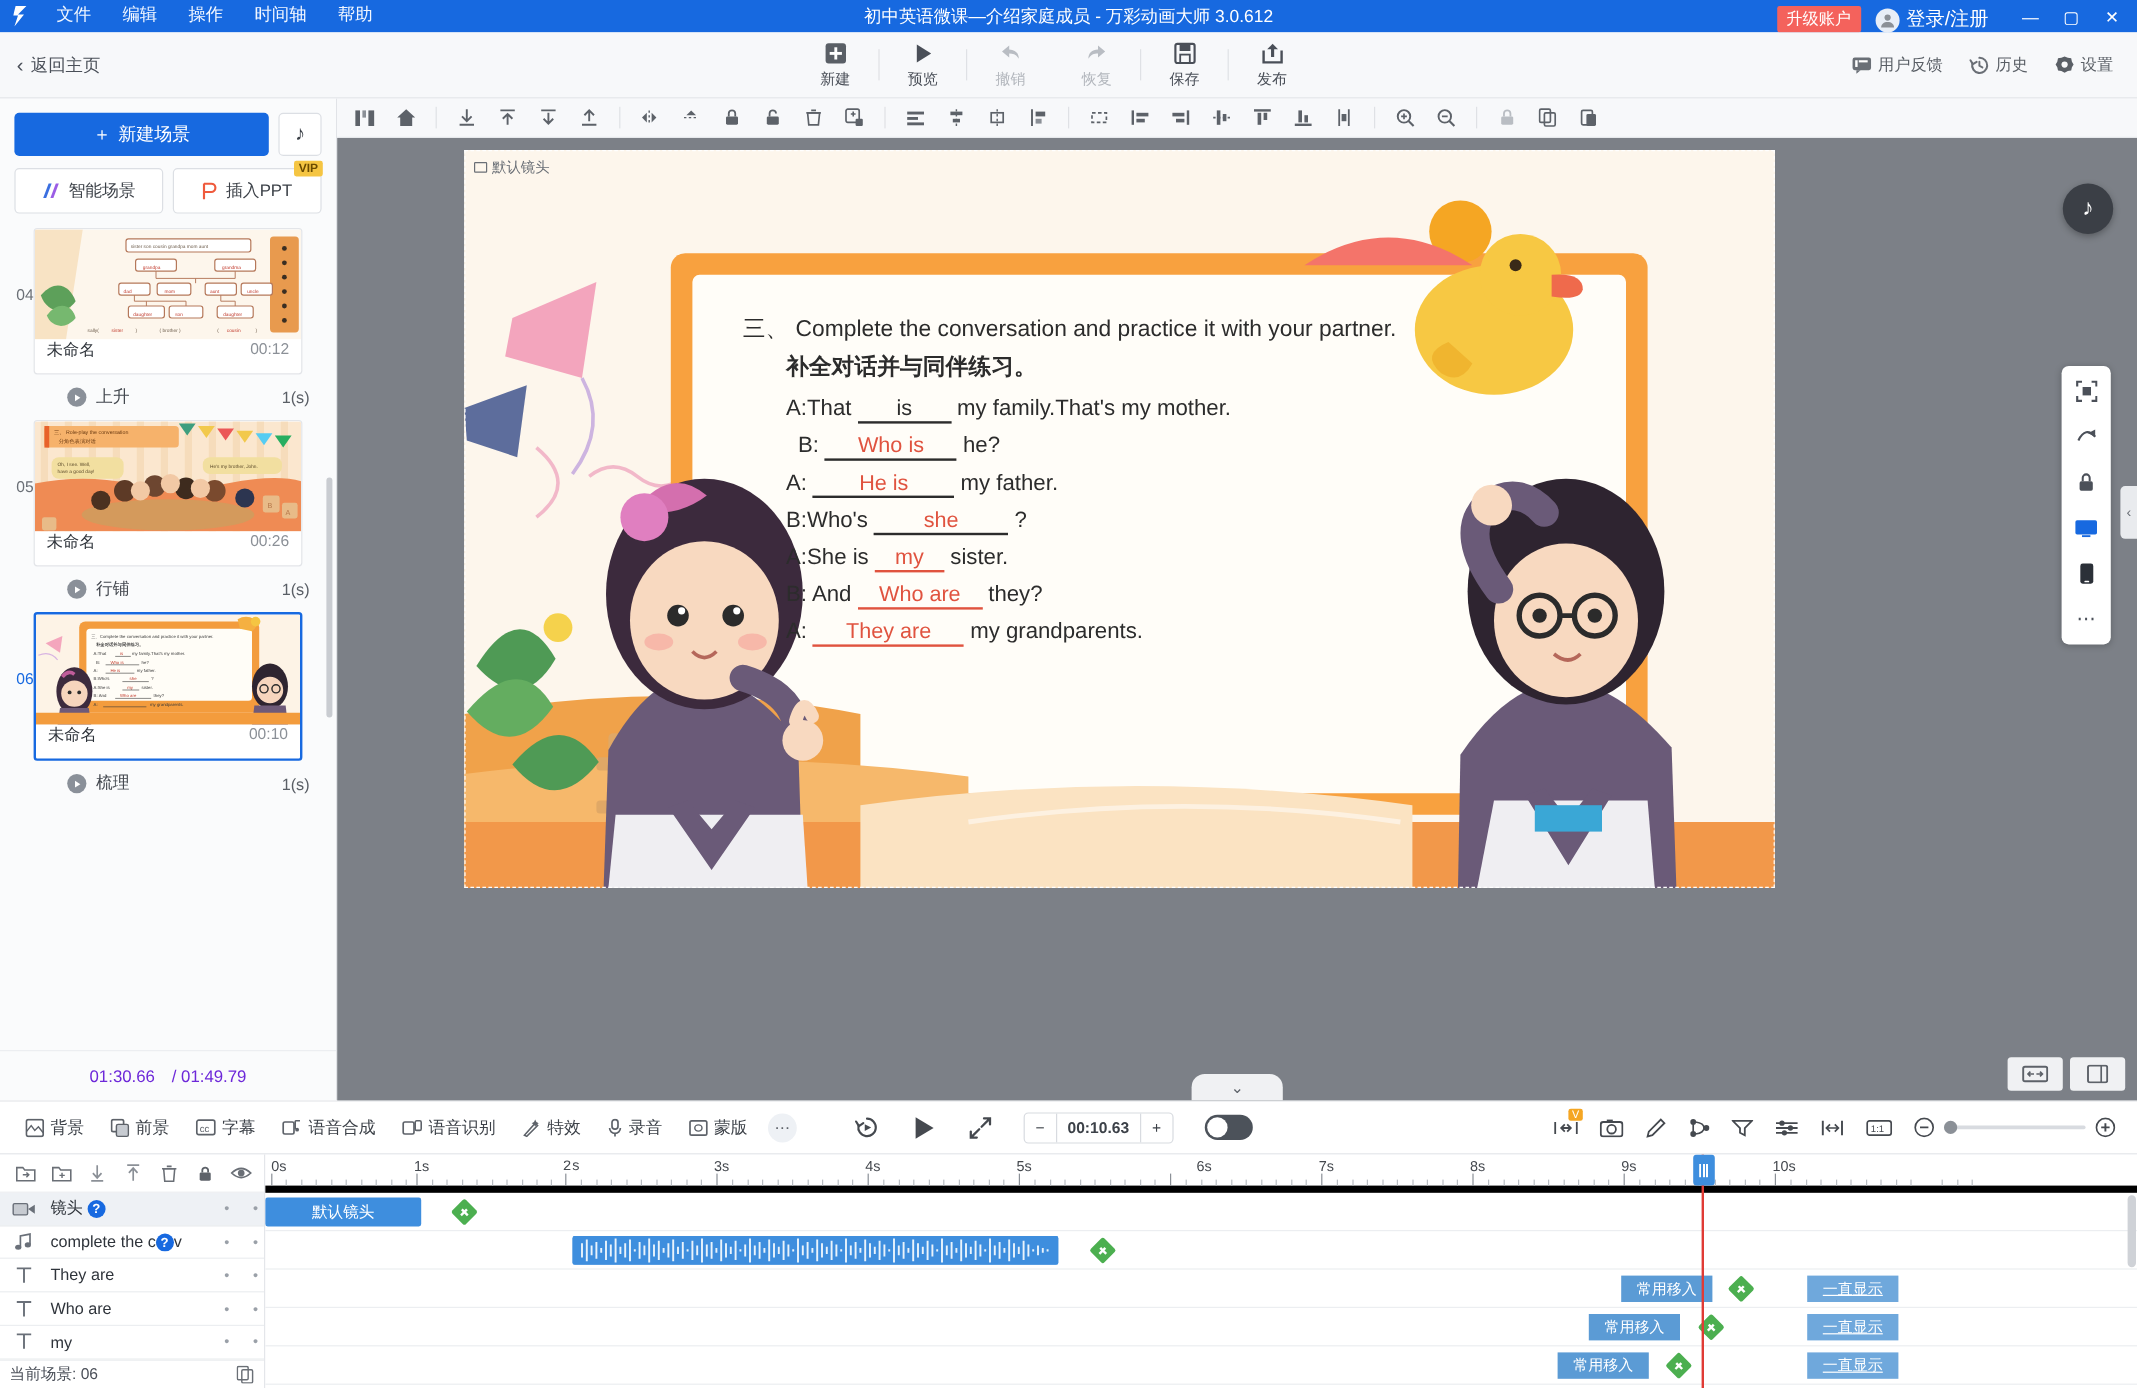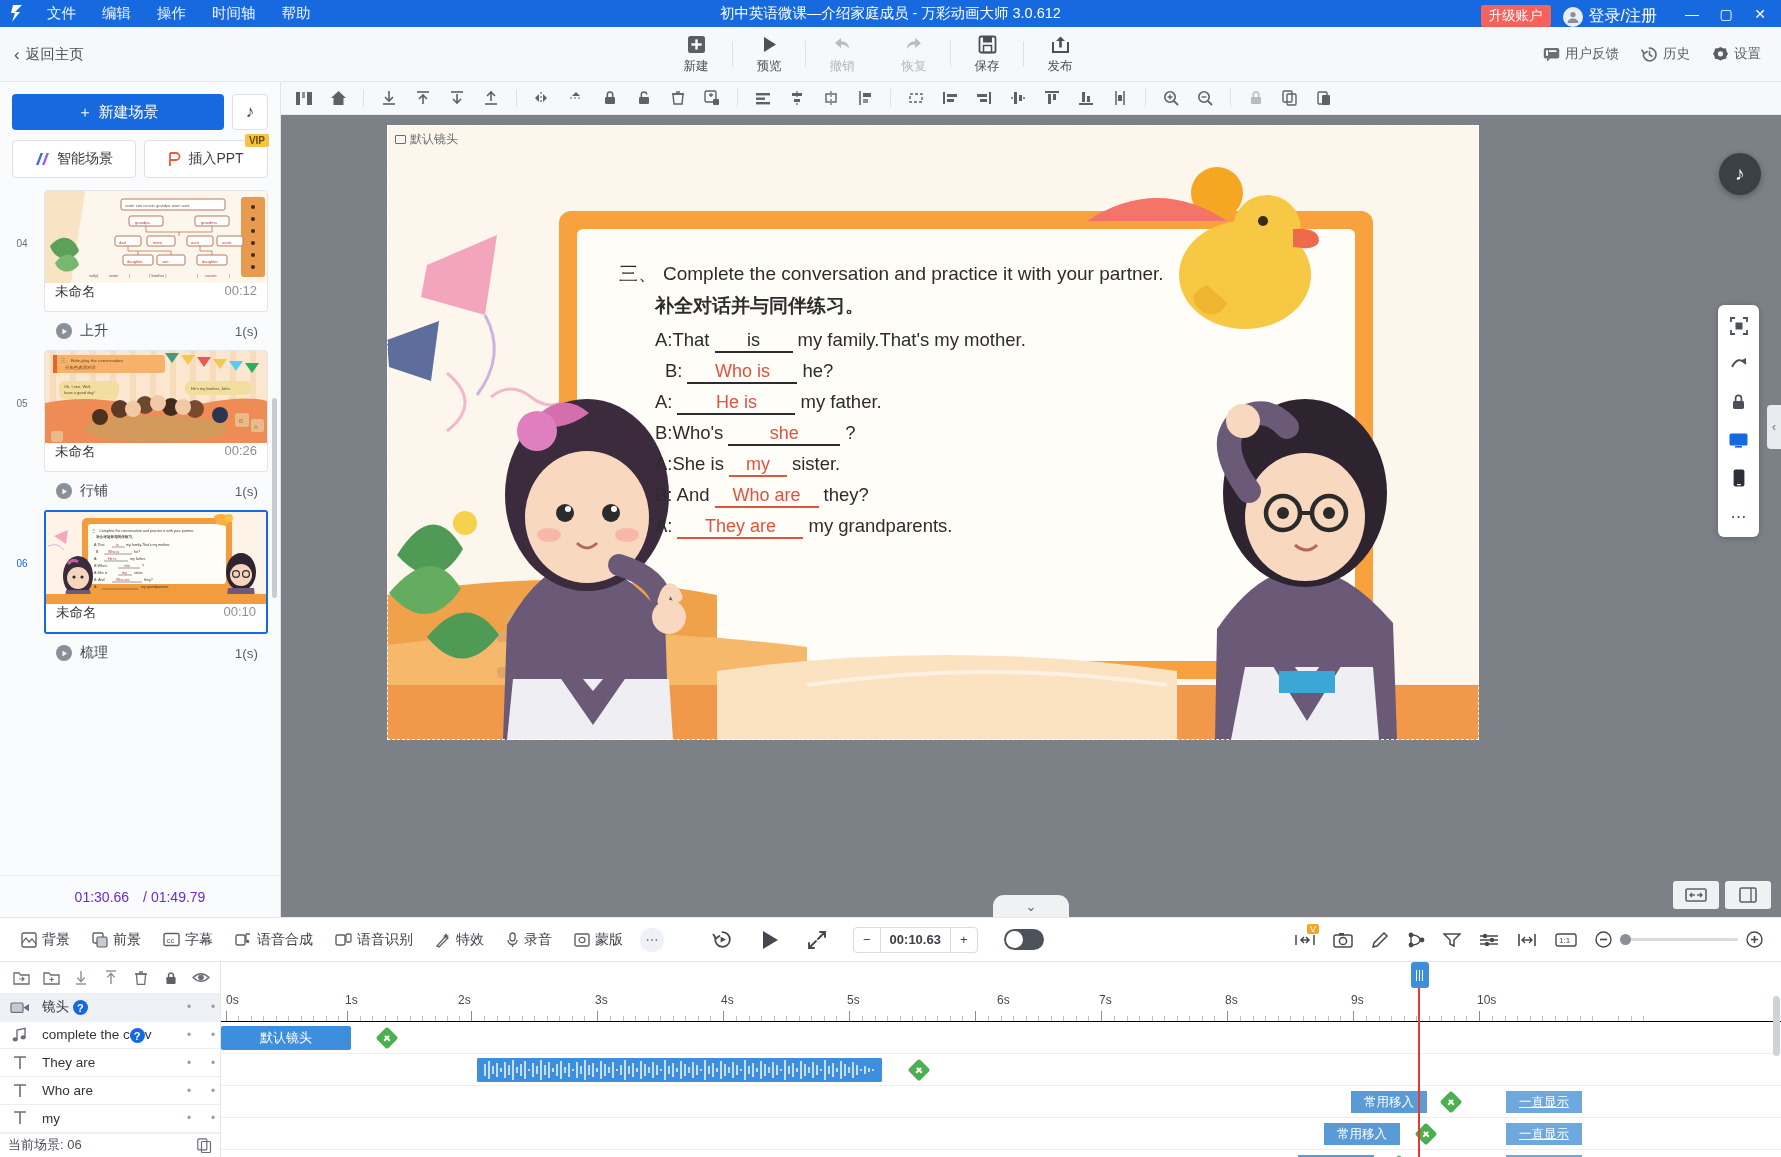--- a/index.html
+++ b/index.html
@@ -75,21 +75,21 @@
     flex:1; height:38px; border:1px solid #dcdfe4; border-radius:4px; background:#fff;
     display:flex; align-items:center; justify-content:center; gap:6px; font-size:14px; color:#3c4148;
     position:relative;
   }
   .vip-tag {
     position:absolute; top:-7px; right:-2px; background:#f5c542; color:#6a4a00; font-size:10px;
     padding:1px 4px; border-radius:2px; font-weight:bold;
   }
   .scene-list { flex:1; overflow:hidden; padding:12px 0 0 0; position:relative; }
   .scene-entry { display:flex; align-items:flex-start; margin-bottom:2px; }
-  .scene-num { width:44px; text-align:center; font-size:10px; color:#6a6f76; padding-top:48px; }
+  .scene-num { width:28px; text-align:right; font-size:13px; color:#6a6f76; padding-top:48px; }
   .scene-num.active { color:#1769e0; }
   .scene-card {
     width:224px; background:#fff; border:1px solid #e3e5e9; border-radius:3px; overflow:hidden;
   }
   .scene-card.active { border:2px solid #1769e0; }
   .thumb { height:92px; position:relative; overflow:hidden; }
   .thumb-meta { height:28px; display:flex; justify-content:space-between; padding:0 10px; }
   .thumb-name { font-size:13.5px; color:#2f343b; }
   .thumb-dur { font-size:13px; color:#8b9097; }
   .trans-row { display:flex; align-items:center; gap:8px; padding:8px 0 10px 16px; width:224px;}
@@ -169,21 +169,21 @@
   .track-head { height:32px; display:flex; align-items:center; border-bottom:1px solid #eceef1; padding-left:8px; gap:10px;}
   .track-head.sel { background:#eef1f5; }
   .th-ic { width:24px; display:flex; align-items:center; justify-content:center; color:#6a7079;}
   .th-name { font-size:13.5px; color:#2f343b; flex:1; white-space:nowrap; overflow:hidden; position:relative;}
   .qmark { width:15px;height:15px;border-radius:50%;background:#1769e0;color:#fff;font-size:11px;
     display:inline-flex;align-items:center;justify-content:center;font-weight:bold; vertical-align:middle;}
   .dot { width:14px; text-align:center; color:#9aa0a8; font-size:12px;}
   .tl-foot { margin-top:auto; height:28px; display:flex; align-items:center; justify-content:space-between;
     padding:0 8px; font-size:13px; color:#4a4f58; border-top:1px solid #eceef1;}
   .tl-right { flex:1; position:relative; overflow:hidden;}
-  .ruler { height:32px; border-bottom:1px solid #000000; position:relative;margin-top:28px; }
+  .ruler { height:32px; border-bottom:6px solid #000000; position:relative; }
   .ruler-lbl { position:absolute; top:3px; font-size:12px; color:#44484e; transform:translateX(-3px);}
   .tick { position:absolute; bottom:0; width:1px; background:#b9bdc3; }
   .tick.major { height:10px; background:#8b9097;}
   .tick.minor { height:5px; }
   .track-row { height:32px; border-bottom:1px solid #eceef1; position:relative; }
   .clip-cam { position:absolute; left:0; top:4px; height:24px; background:#3e8ede; color:#fff; font-size:13px;
     display:flex; align-items:center; justify-content:center; border-radius:2px; }
   .kf { position:absolute; width:16px; height:16px; background:#4caf50; transform:rotate(45deg); border-radius:2px;
     display:flex;align-items:center;justify-content:center;}
   .kf::after{content:"";position:absolute;width:7px;height:2px;background:#fff;}
@@ -1286,21 +1286,21 @@
               <rect x="4.5" y="3.5" width="9" height="11" rx="1" fill="none" stroke="#6a6f76" stroke-width="1.2"></rect>
             </svg>
           </span>
       </div>
     </div>
 
     <div class="tl-right">
       <div class="ruler">
         <span class="ruler-lbl" style="left:8px;">0s</span>
         <span class="ruler-lbl" style="left:127px;">1s</span>
-        <span class="ruler-lbl" style="left:240px;">2s</span>
+        <span class="ruler-lbl" style="left:251px;font-family:Liberation Mono, monospace;">2s</span>
         <span class="ruler-lbl" style="left:377px;">3s</span>
         <span class="ruler-lbl" style="left:503px;">4s</span>
         <span class="ruler-lbl" style="left:629px;">5s</span>
         <span class="ruler-lbl" style="left:779px;">6s</span>
         <span class="ruler-lbl" style="left:881px;">7s</span>
         <span class="ruler-lbl" style="left:1007px;">8s</span>
         <span class="ruler-lbl" style="left:1133px;">9s</span>
         <span class="ruler-lbl" style="left:1259px;">10s</span>
         <span class="tick major" style="left:5px;"></span>
           <span class="tick major" style="left:126px;"></span>

